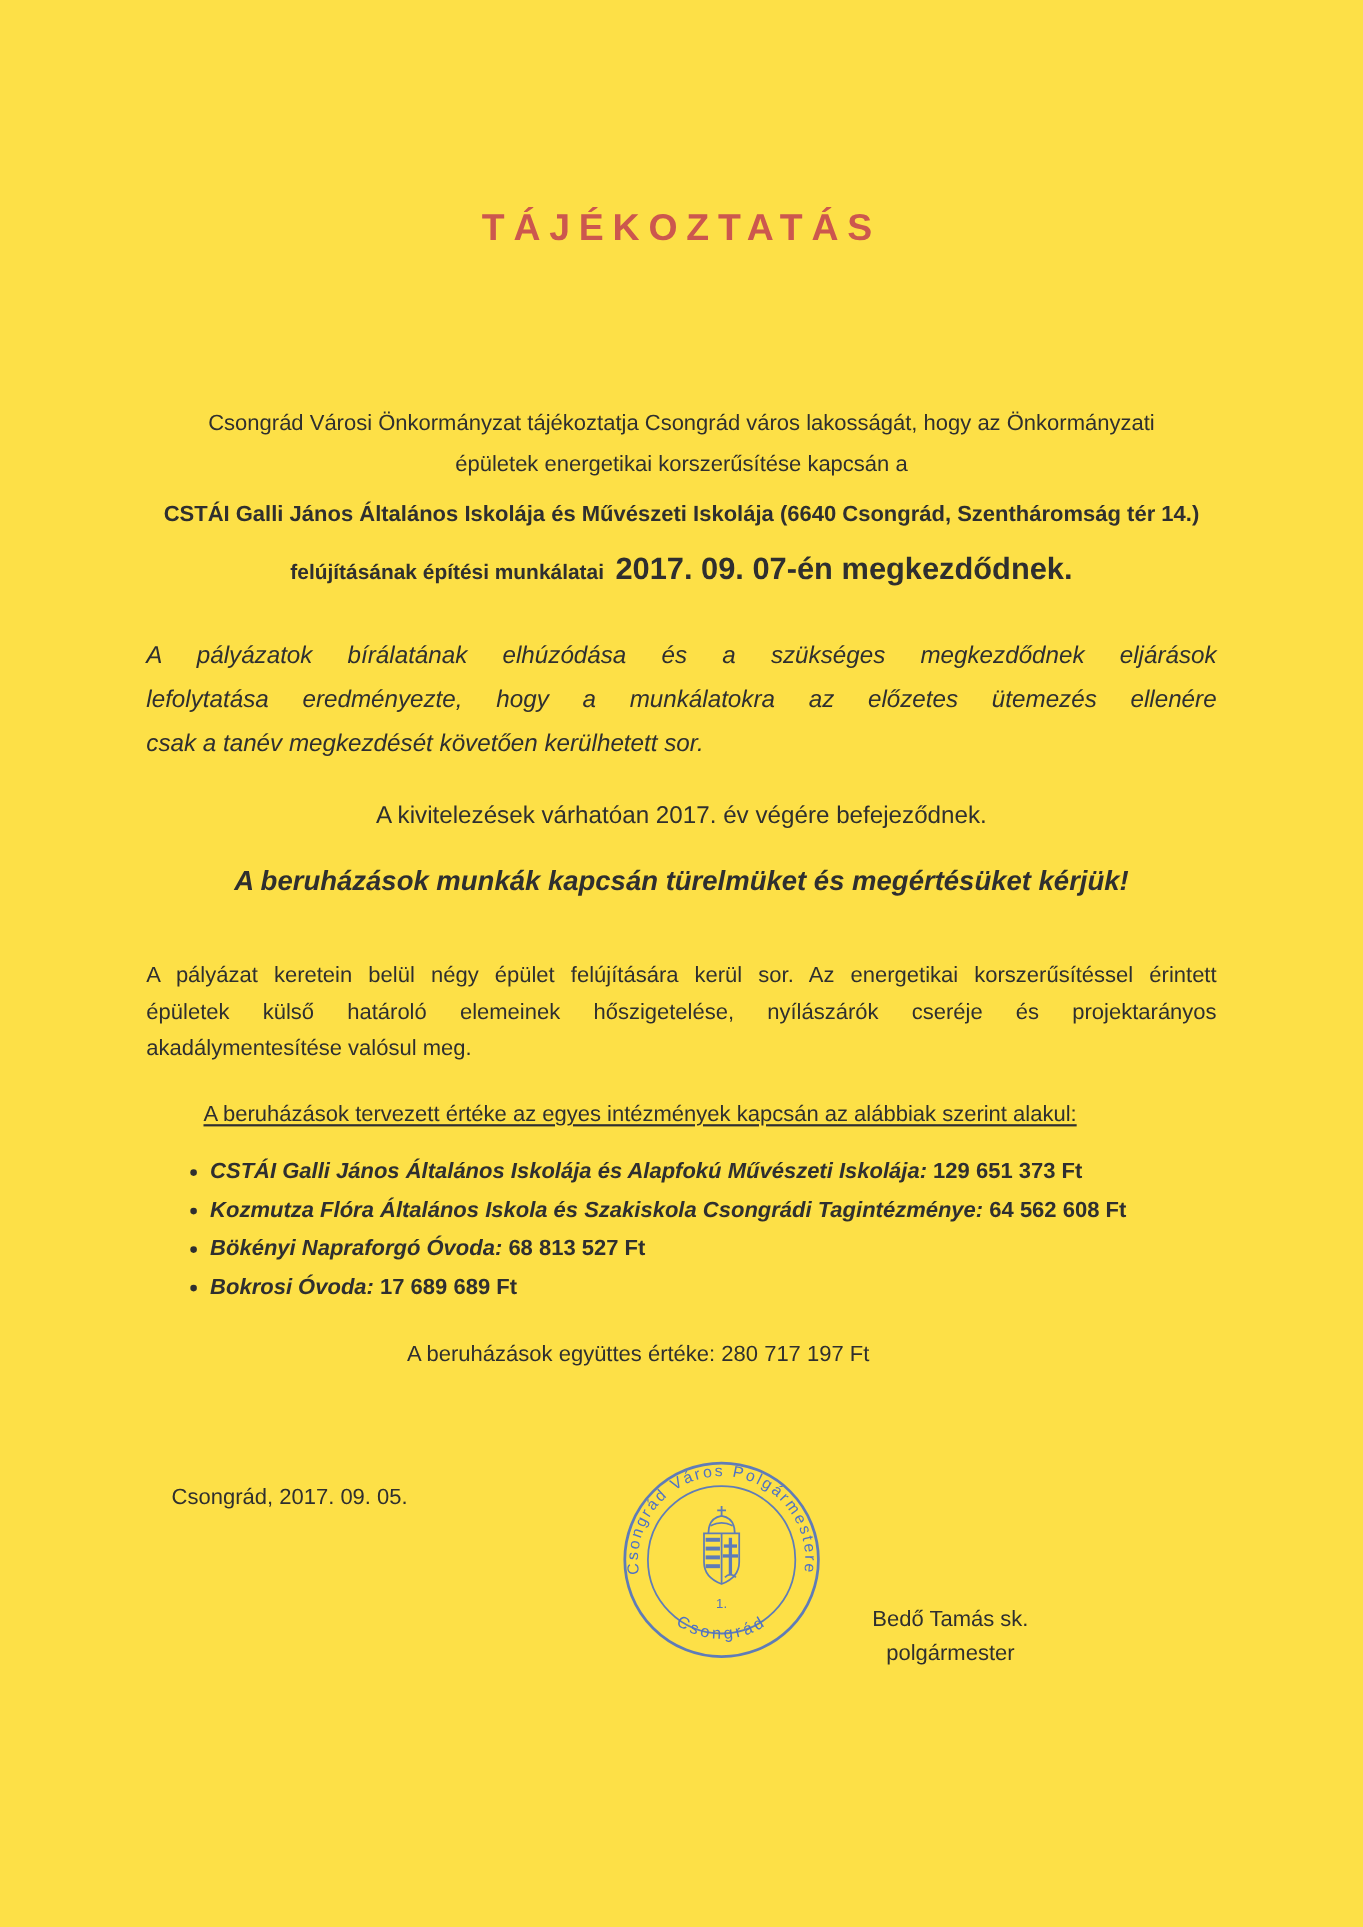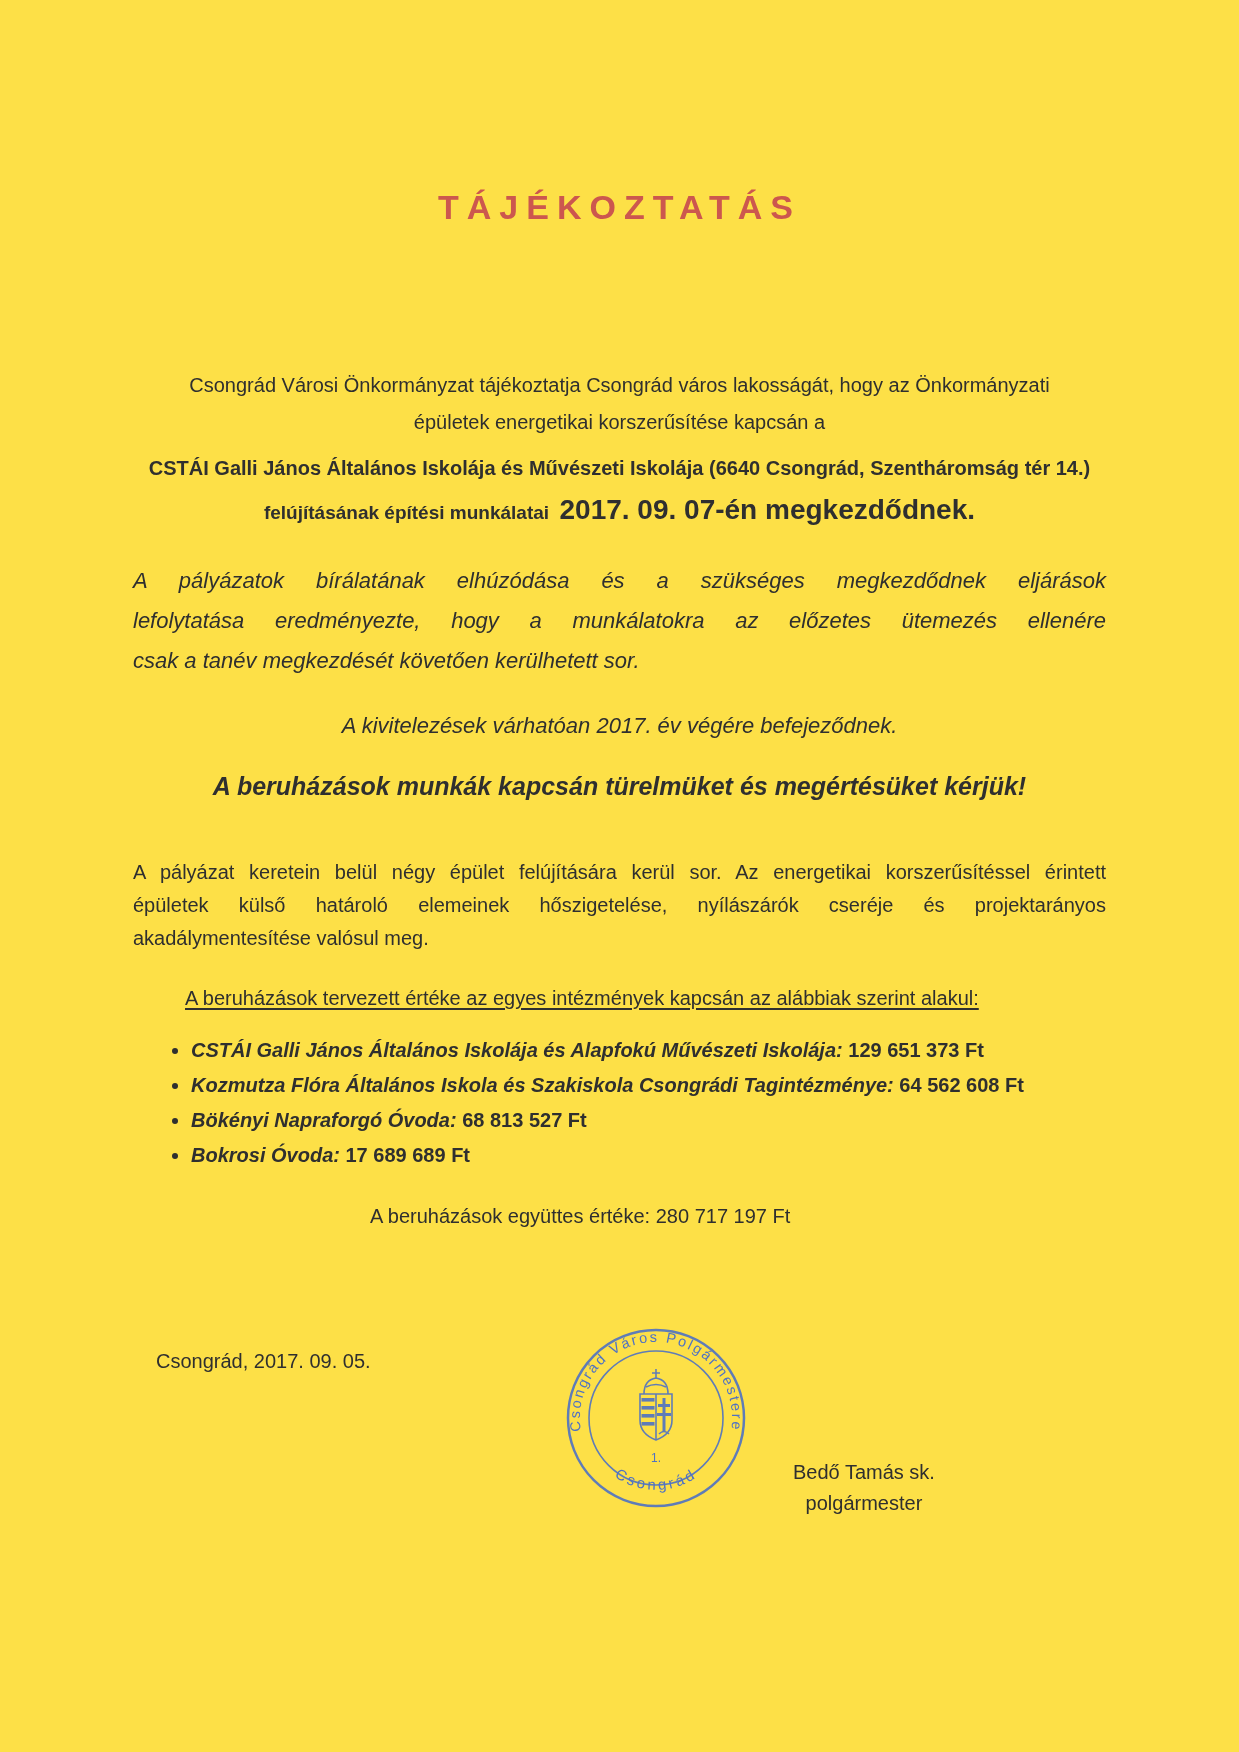--- a/index.html
+++ b/index.html
@@ -26,31 +26,31 @@
     font-size:20px;line-height:37px;
   }
   .intro .line{display:block;}
   .institution{
     margin:14px 0 0 0;
     text-align:center;
     font-size:20px;font-weight:bold;line-height:26px;
   }
   .start-line{
     margin:10px 0 0 0;
-    text-align:center;line-height:38px;
+    text-align:center;line-height:52px;
   }
   .start-prefix{font-size:19px;font-weight:bold;}
   .start-emphasis{font-size:28px;font-weight:bold;margin-left:6px;}
   .para-justified{margin:28px 0 0 0;}
   .para-justified .jline{display:block;text-align:justify;text-align-last:justify;}
   .para-justified .jline.last{text-align-last:left;}
   .delay{font-style:italic;font-size:22px;line-height:40px;}
   .completion{
     margin:30px 0 0 0;text-align:center;
-    font-style:italic;font-size:22px;line-height:29px;
+    font-size:22px;line-height:29px;
   }
   .patience{
     margin:30px 0 0 0;text-align:center;
     font-style:italic;font-weight:bold;font-size:25px;line-height:32px;
   }
   .scope{font-size:20px;line-height:33px;margin-top:54px;}
   .list-heading{
     margin:28px 0 0 0;padding-left:52px;
     font-size:20px;line-height:30px;
     text-decoration:underline;text-underline-offset:3px;

